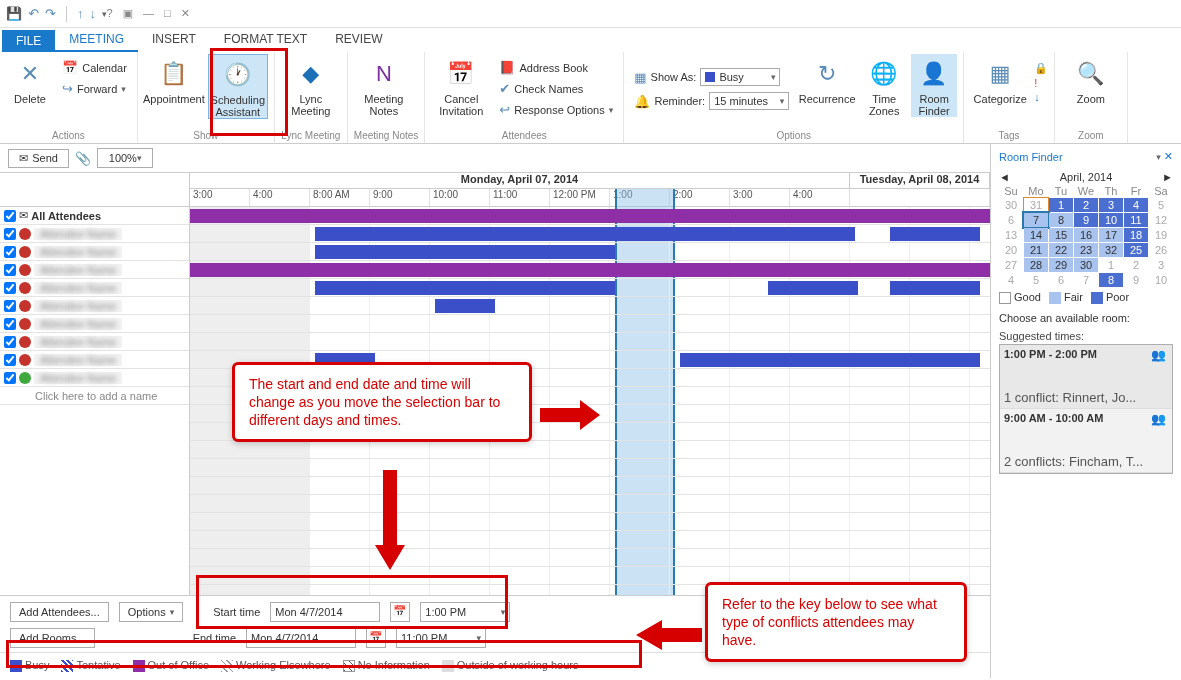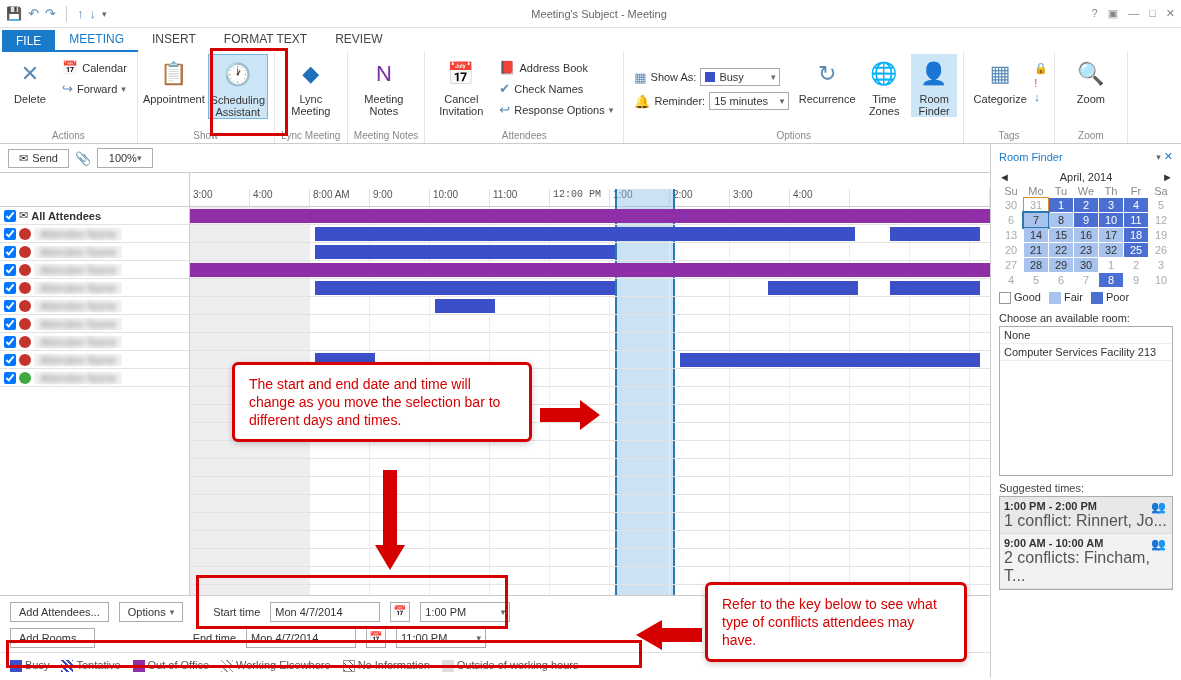--- a/index.html
+++ b/index.html
@@ -78,21 +78,21 @@
 .mc-grid .selday{outline:2px solid #2a7ab0;}
 .lg-row{display:flex;gap:8px;margin-top:4px;font-size:10px;}
 .rooms-label{margin-top:8px;font-size:11px;}
 .roomlist{border:1px solid #adadad;height:150px;margin-top:2px;}
 .roomlist div{padding:2px 4px;border-bottom:1px solid #eee;}
 .sugg-head{margin-top:6px;font-size:11px;color:#444;}
 .sugg{border:1px solid #adadad;margin-top:2px;}
 .sugg-item{padding:3px 4px;border-bottom:1px solid #ddd;background:#f2f2f2;position:relative;}
 .sugg-item.first{background:#e8e8e8;}
 .sugg-item .st{font-weight:bold;}
-.sugg-item .sc{font-size:16px;color:#555;}
+.sugg-item .sc{font-size:13px;color:#555;margin-top:30px;}
 .conf-ico{position:absolute;right:6px;top:3px;font-size:12px;color:#921;}
 
 .callout{position:absolute;background:#fff;border:3px solid #d60000;border-radius:6px;padding:10px 14px;font-size:14px;color:#d60000;box-shadow:0 2px 6px rgba(0,0,0,.2);line-height:18px;z-index:50;}
 .red-box{position:absolute;border:3px solid #d60000;pointer-events:none;z-index:40;}
 .arrow{position:absolute;z-index:45;}
 .arrow svg{overflow:visible;}
 .chev{font-size:9px;color:#666;}
 .ico-sm{color:#5b8db8;font-size:13px;}
 </style>
 </head>
@@ -101,21 +101,20 @@
 <div class="titlebar">
   <div class="qat">
     <span class="ico-sm">💾</span>
     <span class="ico-sm">↶</span>
     <span class="ico-sm">↷</span>
     <span class="qat-sep"></span>
     <span class="ico-sm">↑</span>
     <span class="ico-sm">↓</span>
     <span class="chev">▾</span>
   </div>
-  <div class="title-center">Meeting's Subject - Meeting</div>
   <div class="winbtns">
     <span>?</span>
     <span>▣</span>
     <span>—</span>
     <span>□</span>
     <span>✕</span>
   </div>
 </div>
 
 <div class="tabs">
@@ -330,30 +329,38 @@
               <input type="checkbox" checked="" style="">
               <span class="status-dot" style="background:#c4342d"></span>
               <span class="blur">Attendee Name</span>
             </div>
             <div class="attrow">
               <input type="checkbox" checked="" style="">
               <span class="status-dot" style="background:#3fa83f"></span>
               <span class="blur">Attendee Name</span>
             </div>
           </div>
+        <div class="attrow">
+            <span style="width:28px"></span>
+            <span style="color:#888">Click here to add a name</span>
+          </div>
       </div>
       <div class="gridwrap">
+        <div class="dayhdr">
+          <div style="width:660px">Monday, April 07, 2014</div>
+          <div style="flex:1">Tuesday, April 08, 2014</div>
+        </div>
         <div class="timehdr" id="timehdr">
             <div style="width: 60px;">3:00</div>
             <div style="width: 60px;">4:00</div>
             <div style="width: 60px;">8:00 AM</div>
             <div style="width: 60px;">9:00</div>
             <div style="width: 60px;">10:00</div>
             <div style="width: 60px;">11:00</div>
-            <div style="width: 60px; font-family: Liberation Mono, monospace;">12:00 PM</div>
+            <div style="width: 60px;">12:00 PM</div>
             <div style="width: 60px;">1:00</div>
             <div style="width: 60px;">2:00</div>
             <div style="width: 60px;">3:00</div>
             <div style="width: 60px;">4:00</div>
             <div style="flex: 1 1 0%;"></div>
           </div>
         <div class="sel-band" style="left:425px;width:60px;"></div>
         <div class="gridrows" id="gridrows">
             <div class="grow">
               <div class="cell-bg outside" style="left: 0px; width: 60px;"></div>
@@ -829,24 +836,20 @@
           <div class="d gray">9</div>
           <div class="d gray">10</div>
         </div>
     </div>
     <div class="lg-row">
       <span><span class="lg-sw" style="border:1px solid #999"></span><span>Good</span></span>
       <span><span class="lg-sw" style="background:#a9c3ef"></span><span>Fair</span></span>
       <span><span class="lg-sw" style="background:#4a6fd1"></span><span>Poor</span></span>
     </div>
     <div class="rooms-label">Choose an available room:</div>
-    <div class="roomlist">
-      <div>None</div>
-      <div>Computer Services Facility 213</div>
-    </div>
     <div class="sugg-head">Suggested times:</div>
     <div class="sugg">
       <div class="sugg-item first">
           <div class="st">1:00 PM - 2:00 PM</div>
           <div class="sc">1 conflict: Rinnert, Jo...</div>
           <span class="conf-ico">👥</span>
         </div>
       <div class="sugg-item">
           <div class="st">9:00 AM - 10:00 AM</div>
           <div class="sc">2 conflicts: Fincham, T...</div>

